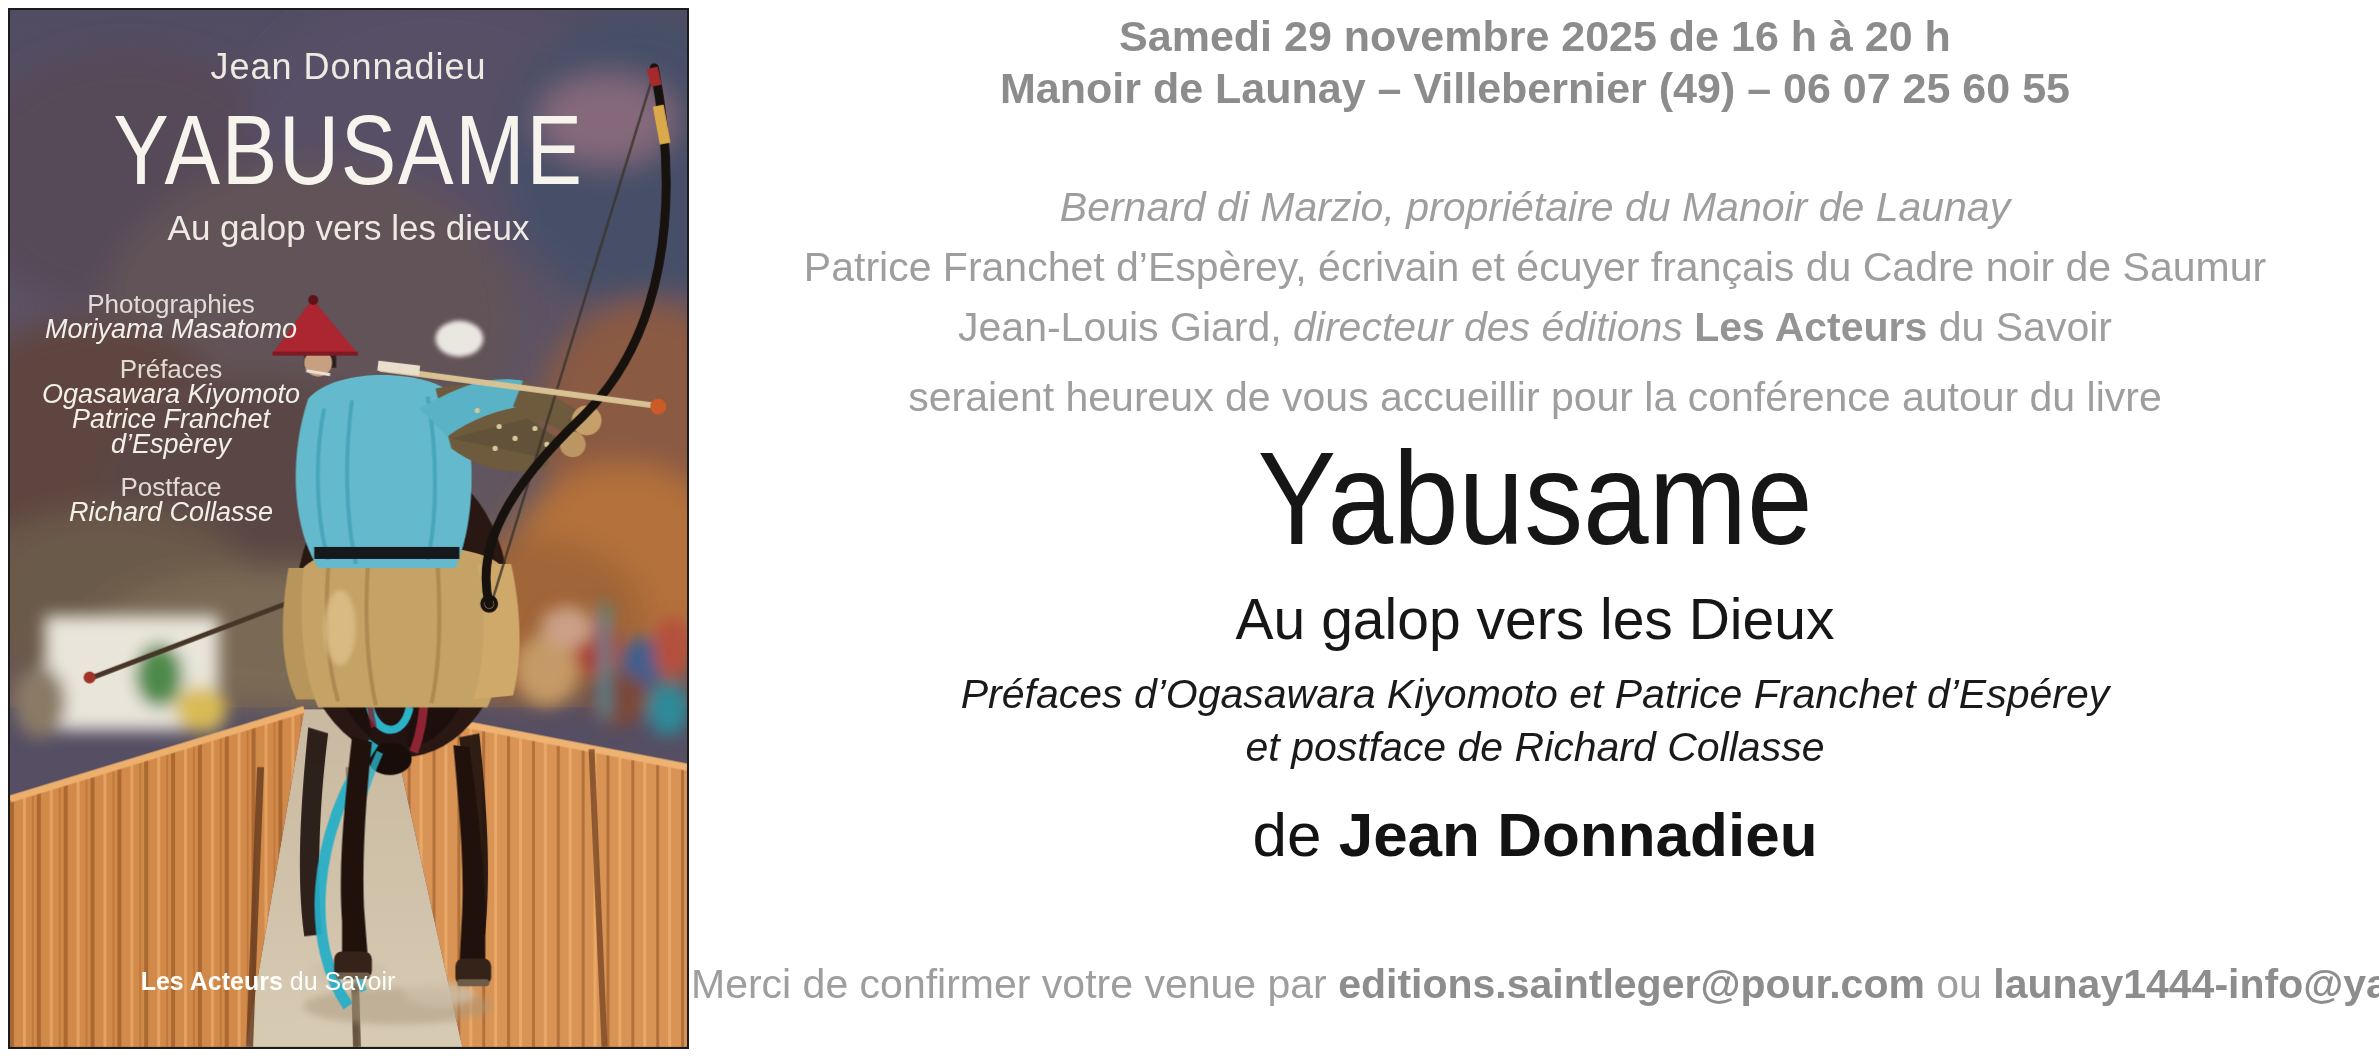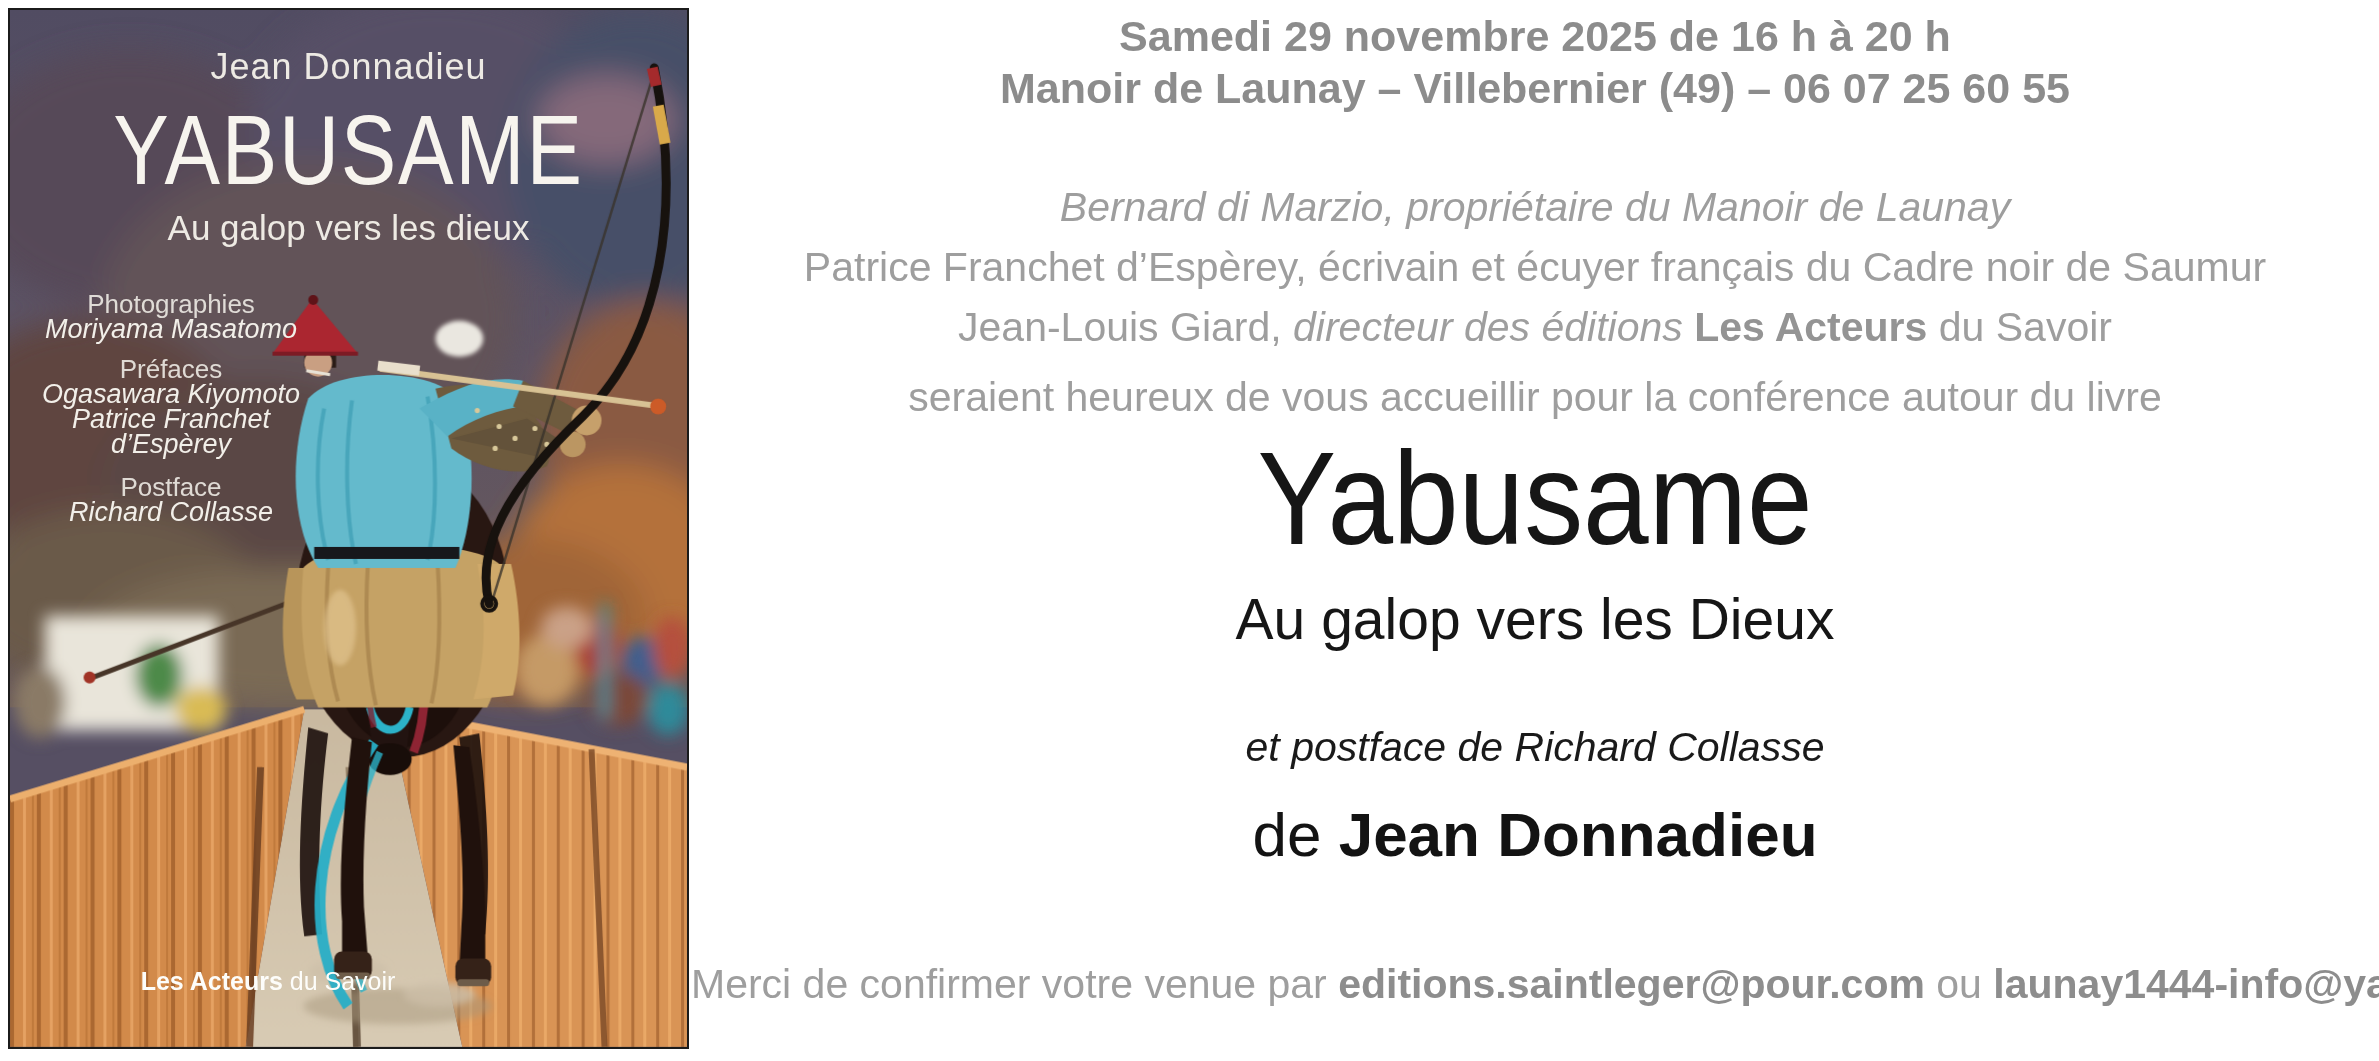--- a/index.html
+++ b/index.html
@@ -242,17 +242,18 @@
   <div class="line hdr l1">Samedi 29 novembre 2025 de 16 h à 20 h</div>
   <div class="line hdr l2">Manoir de Launay – Villebernier (49) – 06 07 25 60 55</div>
 
   <div class="line gray l3">Bernard di Marzio, propriétaire du Manoir de Launay</div>
   <div class="line gray l4">Patrice Franchet d’Espèrey, écrivain et écuyer français du Cadre noir de Saumur</div>
   <div class="line gray l5"><span>Jean-Louis Giard, </span><span class="it">directeur des éditions </span><span class="bd">Les Acteurs</span><span> du Savoir</span></div>
   <div class="line gray l6">seraient heureux de vous accueillir pour la conférence autour du livre</div>
 
   <div class="line btitle">Yabusame</div>
   <div class="line bsub">Au galop vers les Dieux</div>
+  <div class="line blackit l9">Préfaces d’Ogasawara Kiyomoto et Patrice Franchet d’Espérey</div>
   <div class="line blackit l10">et postface de Richard Collasse</div>
   <div class="line l11"><span>de </span><span class="bd">Jean Donnadieu</span></div>
 
   <div class="line gray l12"><span>Merci de confirmer votre venue par </span><span class="em">editions.saintleger@pour.com</span><span> ou </span><span class="em">launay1444-info@yahoo.fr</span></div>
 </div>
 
 </body></html>

